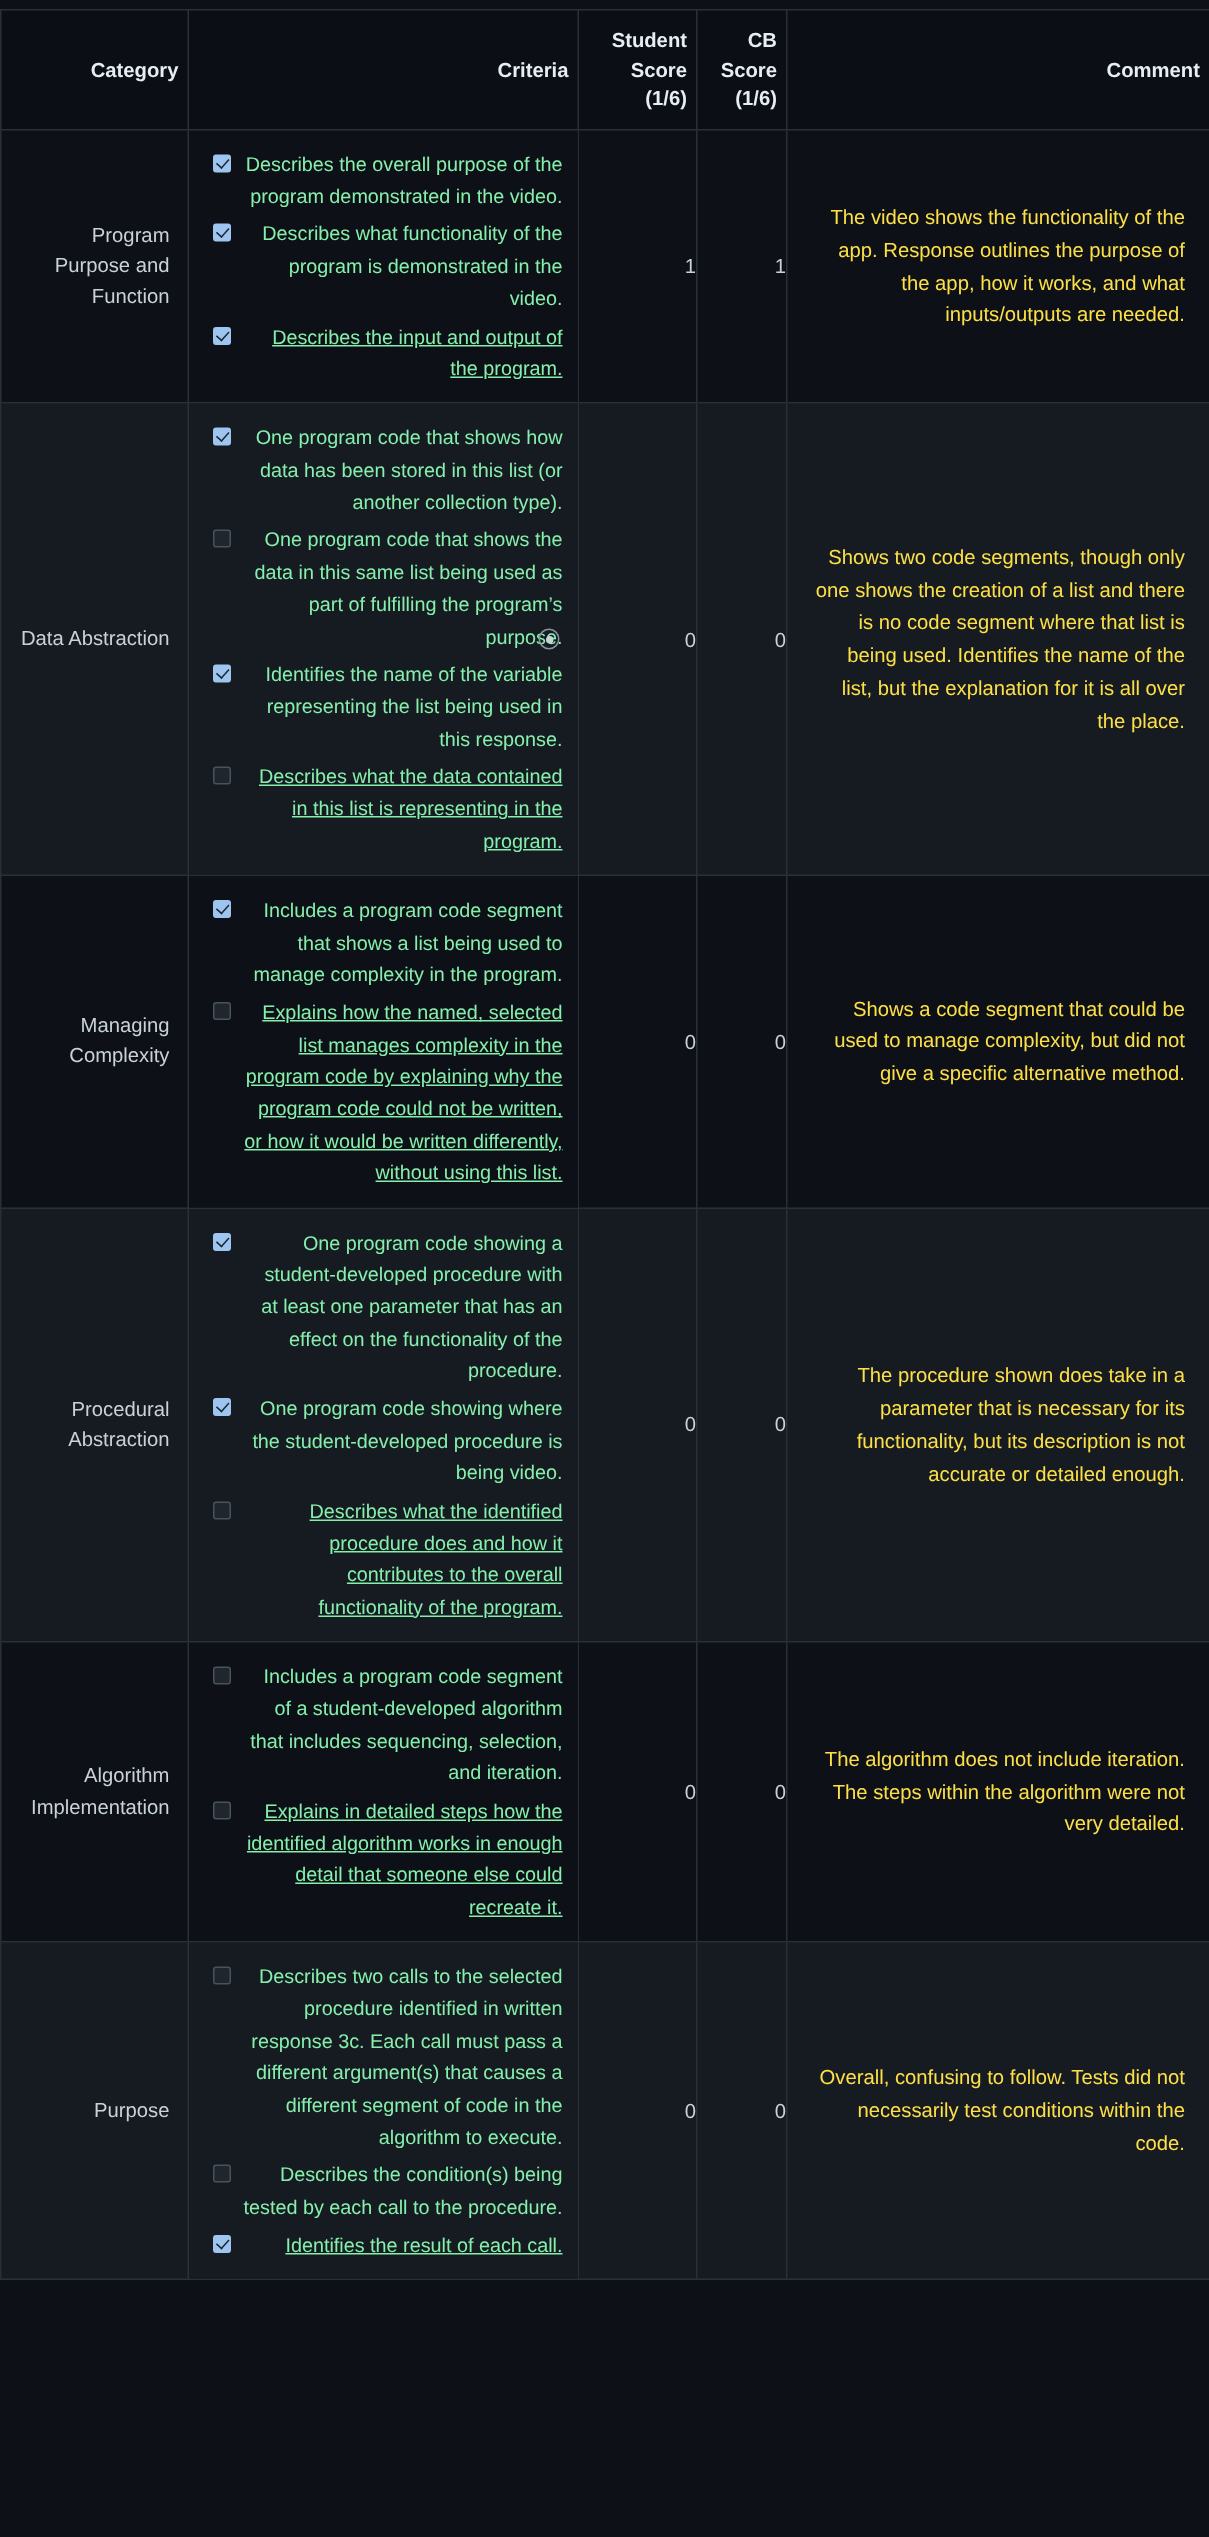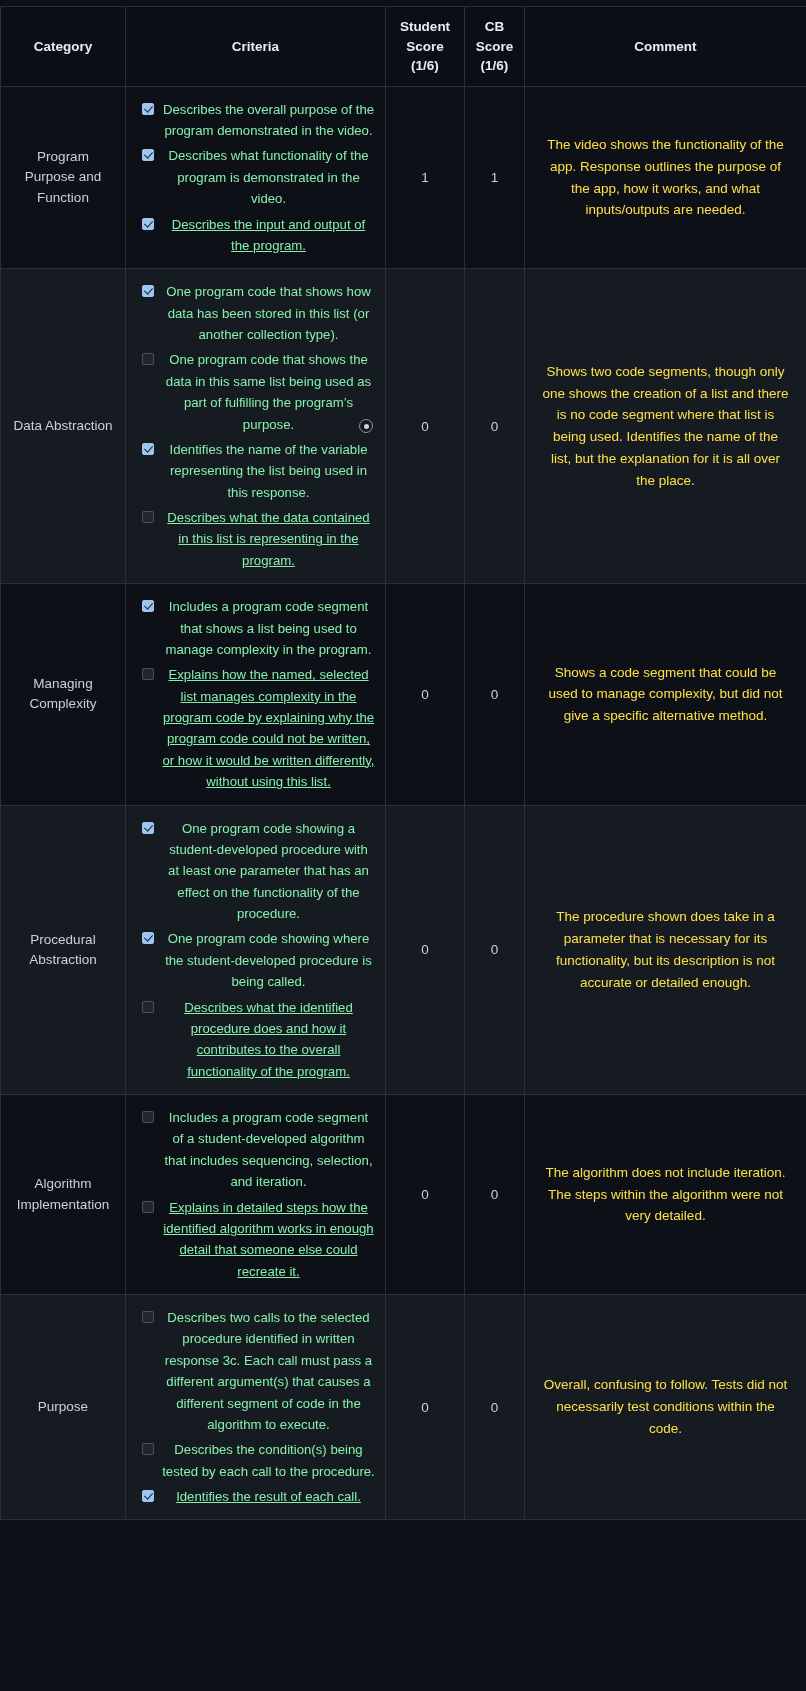--- a/index.html
+++ b/index.html
@@ -16,21 +16,21 @@
   }
   table.rubric {
     width: 806px;
     border-collapse: collapse;
     table-layout: fixed;
   }
   table.rubric th,
   table.rubric td {
     border: 1px solid #2a3038;
     vertical-align: middle;
-    text-align: center;
+    text-align: right;
   }
   thead th {
     background: #0b0f15;
     color: #e6edf3;
     font-size: 13.5px;
     font-weight: bold;
     text-align: center;
     padding: 10px 6px;
     line-height: 1.45;
     height: 78px;
@@ -226,21 +226,21 @@
         <tr class="row-odd">
           <td class="category-cell">Procedural Abstraction</td>
           <td class="criteria-cell">
             <ul class="criteria-list">
               <li>
                 <span class="cb checked"></span>
                 <span class="crit-text">One program code showing a student-developed procedure with at least one parameter that has an effect on the functionality of the procedure.</span>
               </li>
               <li>
                 <span class="cb checked"></span>
-                <span class="crit-text">One program code showing where the student-developed procedure is being called.</span>
+                <span class="crit-text">One program code showing where the student-developed procedure is being video.</span>
               </li>
               <li>
                 <span class="cb unchecked"></span>
                 <span class="crit-text">Describes what the identified procedure does and how it contributes to the overall functionality of the program.</span>
               </li>
             </ul>
           </td>
           <td class="score-cell">0</td>
           <td class="score-cell">0</td>
           <td class="comment-cell">The procedure shown does take in a parameter that is necessary for its functionality, but its description is not accurate or detailed enough.</td>

